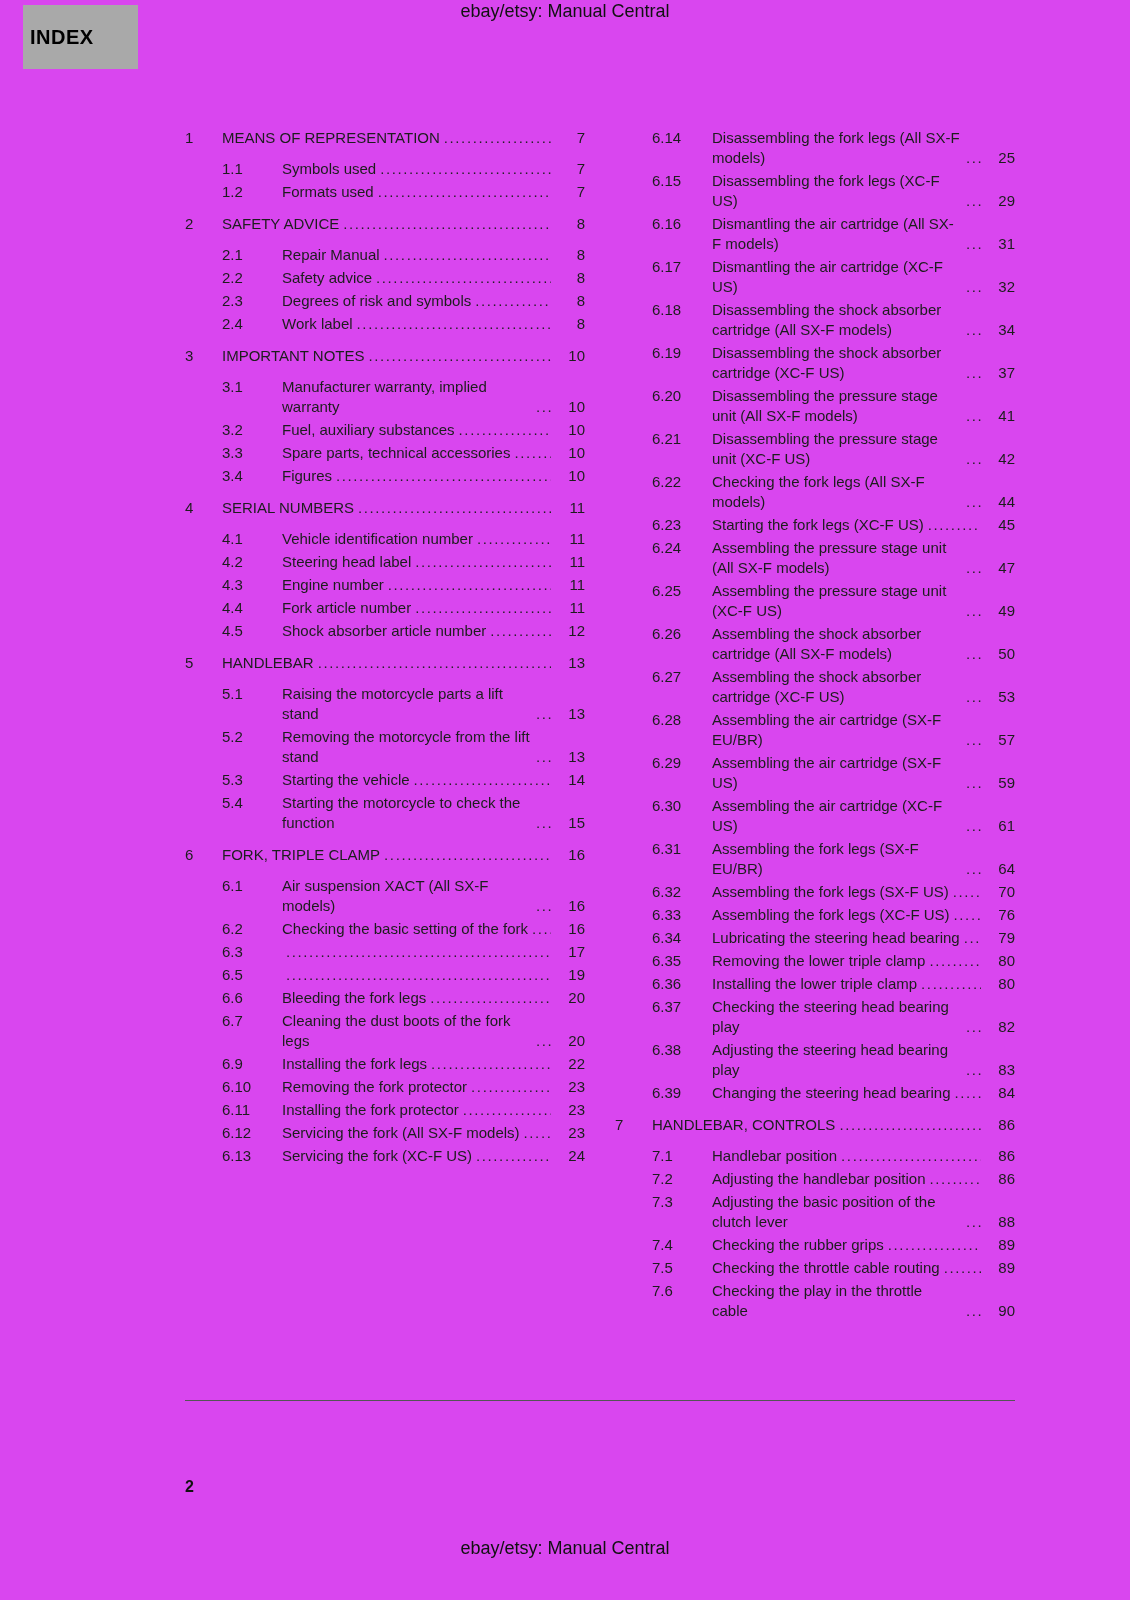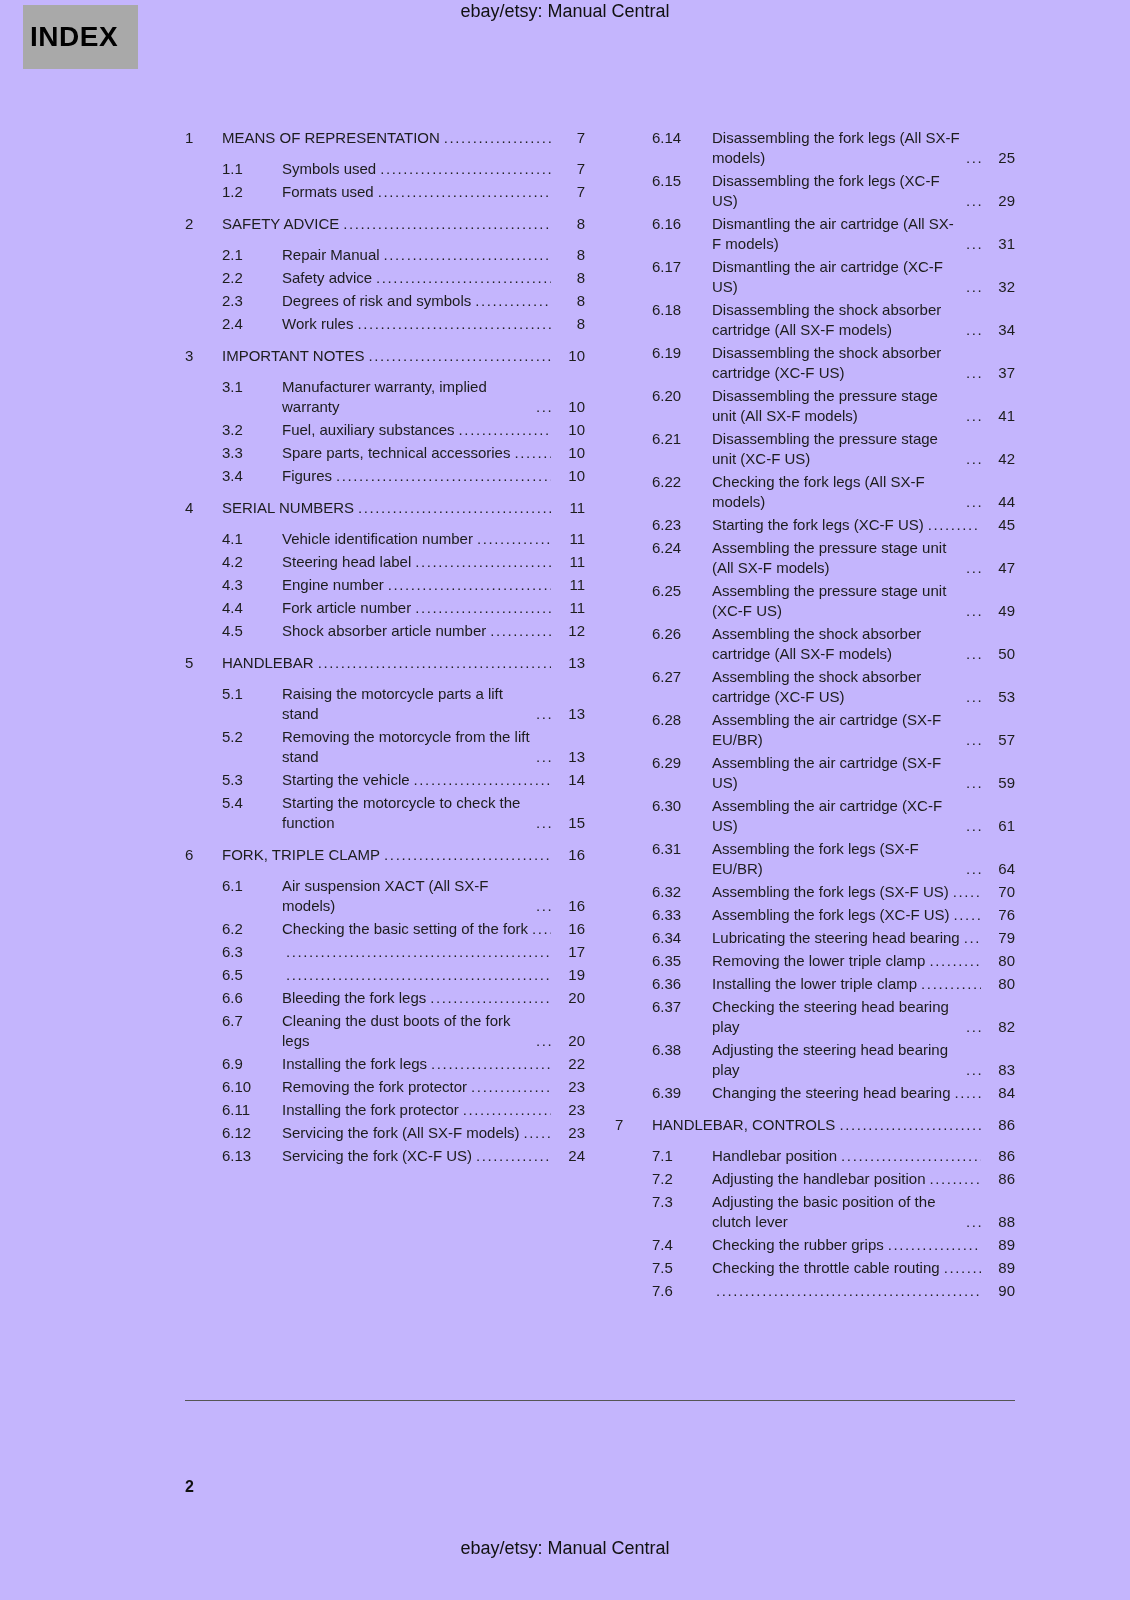--- a/index.html
+++ b/index.html
@@ -4,34 +4,34 @@
 <style>
   * { margin: 0; padding: 0; box-sizing: border-box; }
   html, body { background: #ffffff; }
   body {
     width: 1130px; height: 1600px;
     position: relative;
     font-family: "Liberation Sans", sans-serif;
     color: #1d1d1d;
     overflow: hidden;
   }
-  .page { position: absolute; inset: 0; background: #c4b5fd; }
+  .page { position: absolute; inset: 0; background: #d946ef; }
 
   .top-title {
     position: absolute; top: 1px; left: 0; right: 0;
     text-align: center; font-size: 18px; color: #111;
   }
   .index-box {
     position: absolute; top: 5px; left: 23px;
     width: 115px; height: 64px;
     background: #a9a9a9;
     display: flex; align-items: center;
   }
   .index-box .index-label {
-    font-size: 28px; font-weight: bold; color: #000;
+    font-size: 20px; font-weight: bold; color: #000;
     padding-left: 7px; letter-spacing: 0.5px;
   }
 
   .columns {
     position: absolute; top: 128px; left: 185px; width: 830px;
     display: flex; gap: 30px;
   }
   .col { width: 400px; flex: 0 0 400px; }
 
   .toc-entry {
@@ -121,21 +121,21 @@
           <span class="e-page">8</span>
         </div>
         <div class="toc-entry section">
           <span class="e-num">2.3</span>
           <span class="e-title">Degrees of risk and symbols</span>
           <span class="e-dots"></span>
           <span class="e-page">8</span>
         </div>
         <div class="toc-entry section">
           <span class="e-num">2.4</span>
-          <span class="e-title">Work rules</span>
+          <span class="e-title">Work label</span>
           <span class="e-dots"></span>
           <span class="e-page">8</span>
         </div>
         <div class="toc-entry chapter">
           <span class="e-num">3</span>
           <span class="e-title">IMPORTANT NOTES</span>
           <span class="e-dots"></span>
           <span class="e-page">10</span>
         </div>
         <div class="toc-entry section">
@@ -487,20 +487,21 @@
           <span class="e-page">89</span>
         </div>
         <div class="toc-entry section">
           <span class="e-num">7.5</span>
           <span class="e-title">Checking the throttle cable routing</span>
           <span class="e-dots"></span>
           <span class="e-page">89</span>
         </div>
         <div class="toc-entry section">
           <span class="e-num">7.6</span>
+          <span class="e-title">Checking the play in the throttle cable</span>
           <span class="e-dots"></span>
           <span class="e-page">90</span>
         </div>
       </div>
   </div>
 
   <div class="divider"></div>
 
   <div class="page-number">2</div>
 

